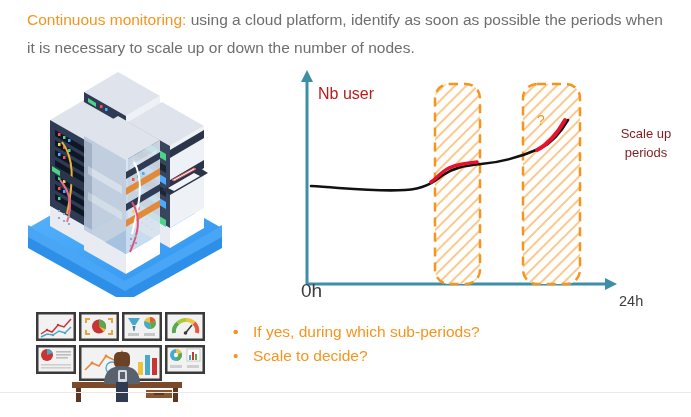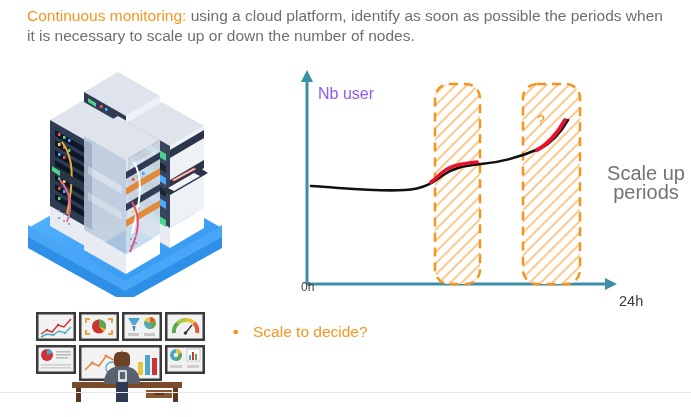--- a/index.html
+++ b/index.html
@@ -16,21 +16,21 @@
     color: #6e6e6e;
   }
 
   
   .heading {
     position: absolute;
     left: 27px;
     top: 6px;
     width: 640px;
     font-size: 15.5px;
-    line-height: 20px;
+    line-height: 28px;
     color: #6e6e6e;
   }
   .heading .lead {
     color: #f7941e;
   }
 
   
   .server-art {
     position: absolute;
     left: 22px;
@@ -45,47 +45,46 @@
     left: 285px;
     top: 62px;
     width: 406px;
     height: 245px;
   }
   .axis-label-y {
     position: absolute;
     left: 33px;
     top: 23px;
     font-size: 16px;
-    color: #8b5cf6;
+    color: #b91c1c;
     white-space: nowrap;
   }
   .axis-tick-0h {
     position: absolute;
     left: 16px;
     top: 218px;
-    font-size: 12px;
+    font-size: 19px;
     color: #3d3d3d;
   }
   .axis-tick-24h {
     position: absolute;
     left: 334px;
     top: 231px;
     font-size: 14.5px;
     color: #3d3d3d;
   }
   .scale-note {
     position: absolute;
     left: 316px;
     top: 62px;
     width: 90px;
-    font-size: 20px;
+    font-size: 13px;
     line-height: 19px;
-    color: #737373;
+    color: #7f1d1d;
     text-align: center;
-    margin-top: 40px;
   }
   .qmark {
     position: absolute;
     left: 252px;
     top: 50px;
     font-size: 14px;
     color: #f7941e;
   }
 
   
@@ -429,20 +428,21 @@
     </g>
   </svg>
 </div>
 
 <ul class="bullets">
   <li>
     <span class="dot">•</span>
   </li>
   <li>
     <span class="dot">•</span>
+    <span>If yes, during which sub-periods?</span>
   </li>
   <li>
     <span class="dot">•</span>
     <span>Scale to decide?</span>
   </li>
 </ul>
 
 <div class="bottom-rule"></div>
 
 </body></html>

